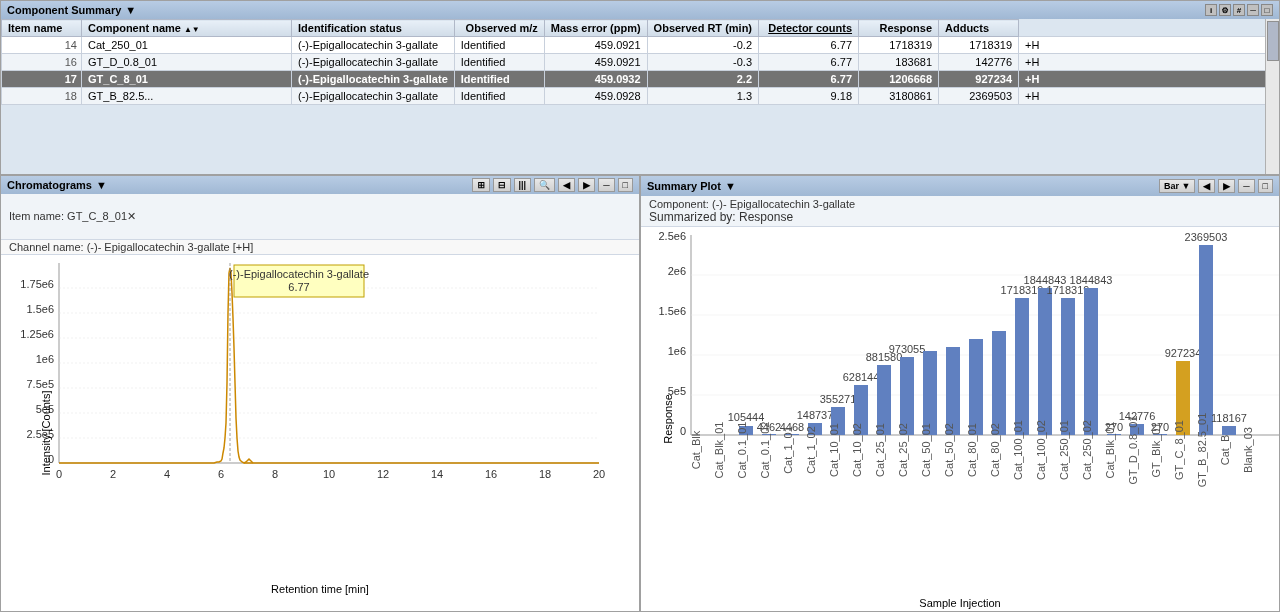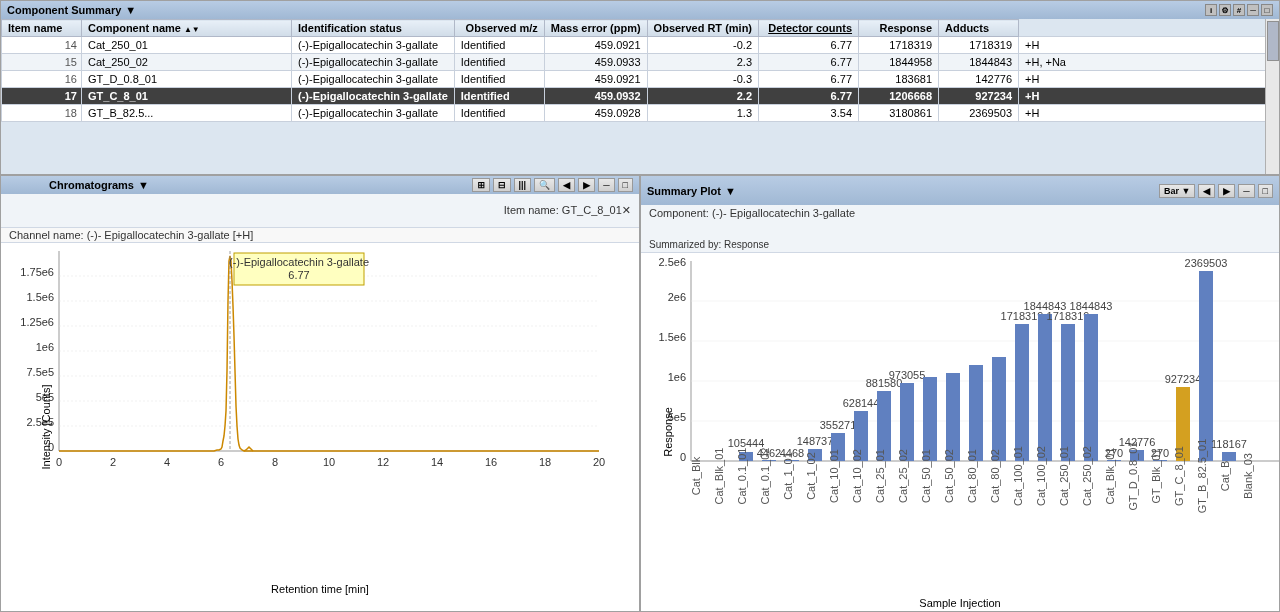--- a/index.html
+++ b/index.html
@@ -46,21 +46,21 @@
       font-size: 11px;
     }
     td {
       border: 1px solid #c8d0dc;
       padding: 2px 6px;
       white-space: nowrap;
       font-size: 11px;
     }
     tr:nth-child(even) td { background: #f0f4f8; }
     tr:nth-child(odd) td { background: #ffffff; }
-    tr.selected td { background: #404040; color: white; margin-left: 32px; }
+    tr.selected td { background: #737373; color: white; margin-left: 32px; }
     tr.selected td { font-weight: bold; }
     .row-num { color: #555; width: 20px; text-align: right; padding-right: 4px; }
     .num-cell { text-align: right; }
 
     
     .bottom-panels { display: flex; flex: 1; overflow: hidden; }
 
     
     .chromatogram-panel {
       flex: 1;
@@ -100,46 +100,45 @@
     }
 
     .summary-panel-header {
       display: flex;
       align-items: center;
       padding: 2px 6px;
       background: linear-gradient(to bottom, #b8cce4, #a0b8d4);
       font-size: 11px;
       font-weight: bold;
       justify-content: space-between;
-      height: 29px;
+      height: 20px;
     }
 
     .info-line {
-      padding: 10px 8px;
+      padding: 16px 8px;
       font-size: 10px;
       color: #333;
       background: #f0f4f8;
       border-bottom: 1px solid #d0d8e4;
       display: flex;
-      justify-content: flex-end;
+      justify-content: flex-start;
     }
 
     .component-info {
       padding: 2px 8px;
       font-size: 10px;
       color: #333;
       background: #f0f4f8;
       border-bottom: 1px solid #d0d8e4;
     }
 
     .summary-by {
-      font-size: 10px;
+      font-size: 12px;
       color: #333;
       padding-right: 8px;
-      margin-top: 20px;
     }
   </style>
 </head>
 <body>
 
 <div class="main-window">
 
   <div class="component-summary-panel" style="height:175px; position:relative;">
     <div class="panel-titlebar">
       <div class="panel-titlebar-left">
@@ -174,32 +173,20 @@
               <td class="row-num">14</td>
               <td>Cat_250_01</td>
               <td>(-)-Epigallocatechin 3-gallate</td>
               <td>Identified</td>
               <td class="num-cell">459.0921</td>
               <td class="num-cell">-0.2</td>
               <td class="num-cell">6.77</td>
               <td class="num-cell">1718319</td>
               <td class="num-cell">1718319</td>
               <td>+H</td>
-            </tr>
-            <tr>
-              <td class="row-num">15</td>
-              <td>Cat_250_02</td>
-              <td>(-)-Epigallocatechin 3-gallate</td>
-              <td>Identified</td>
-              <td class="num-cell">459.0933</td>
-              <td class="num-cell">2.3</td>
-              <td class="num-cell">6.77</td>
-              <td class="num-cell">1844958</td>
-              <td class="num-cell">1844843</td>
-              <td>+H, +Na</td>
             </tr>
             <tr>
               <td class="row-num">16</td>
               <td>GT_D_0.8_01</td>
               <td>(-)-Epigallocatechin 3-gallate</td>
               <td>Identified</td>
               <td class="num-cell">459.0921</td>
               <td class="num-cell">-0.3</td>
               <td class="num-cell">6.77</td>
               <td class="num-cell">183681</td>
@@ -218,39 +205,39 @@
               <td class="num-cell">927234</td>
               <td>+H</td>
             </tr>
             <tr>
               <td class="row-num">18</td>
               <td>GT_B_82.5...</td>
               <td>(-)-Epigallocatechin 3-gallate</td>
               <td>Identified</td>
               <td class="num-cell">459.0928</td>
               <td class="num-cell">1.3</td>
-              <td class="num-cell">3.54</td>
+              <td class="num-cell">9.18</td>
               <td class="num-cell">3180861</td>
               <td class="num-cell">2369503</td>
               <td>+H</td>
             </tr>
           </tbody>
       </table>
     </div>
 
     <div style="position:absolute; right:0; top:18px; bottom:0; width:14px; background:#e8e8e8; border-left:1px solid #b0b0b0;">
       <div style="width:12px; height:40px; background:#b0b8c8; border:1px solid #909090; margin:2px auto;"></div>
     </div>
   </div>
 
   <div class="bottom-panels">
 
     <div class="chromatogram-panel">
       <div class="panel-header-row">
-        <div style="display:flex;align-items:center;gap:4px;margin-left:42px;">
+        <div style="display:flex;align-items:center;gap:4px;">
           <span>Chromatograms</span>
           <span style="cursor:pointer;">▼</span>
         </div>
         <div style="display:flex;gap:3px;align-items:center;">
           <div class="ctrl-btn">⊞</div>
           <div class="ctrl-btn">⊟</div>
           <div class="ctrl-btn">|||</div>
           <div class="ctrl-btn">🔍</div>
           <div class="ctrl-btn">◀</div>
           <div class="ctrl-btn">▶</div>

